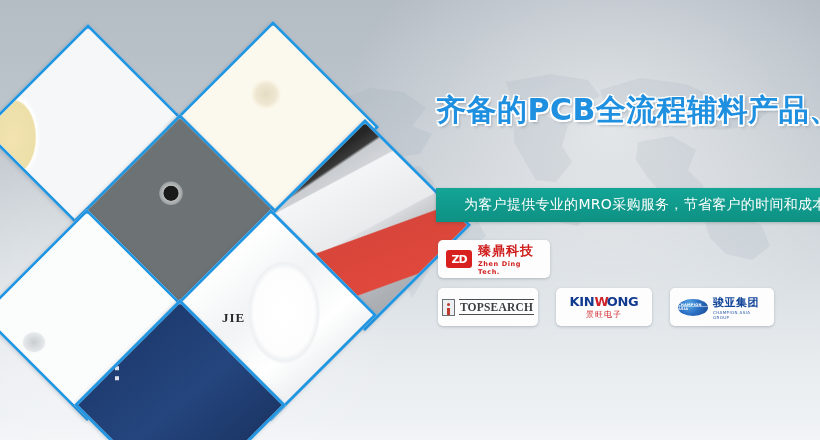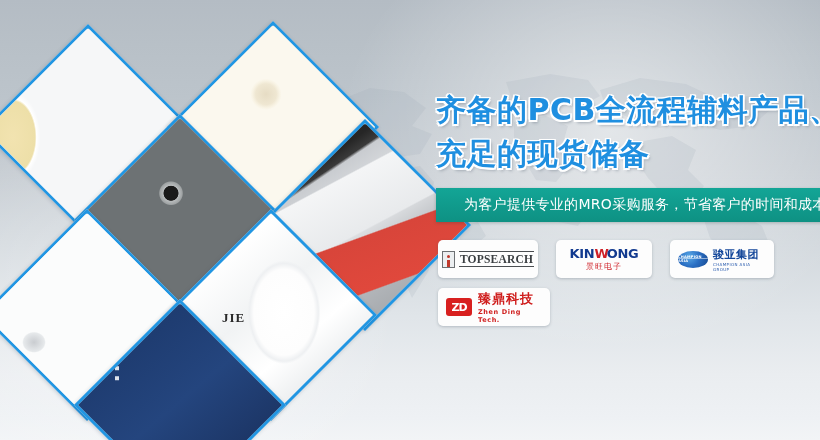--- a/index.html
+++ b/index.html
@@ -276,28 +276,39 @@
         </div>
       </div>
     </div>
 
   </div>
 
   <div class="content">
 
     <div class="headline">
       <div class="line">齐备的PCB全流程辅料产品、</div>
-      <div class="line">充足的现货储备</div>
     </div>
 
     <div class="subbar">
       <span>为客户提供专业的MRO采购服务，节省客户的时间和成本</span>
     </div>
 
     <div class="logos">
+
+      <div class="logorow">
+
+        <div class="logocard lc-zhending">
+          <div class="zd-mark">ZD</div>
+          <div class="zd-text">
+            <div class="zd-cn">臻鼎科技</div>
+            <div class="zd-en">Zhen Ding Tech.</div>
+          </div>
+        </div>
+
+      </div>
 
       <div class="logorow">
 
         <div class="logocard lc-topsearch">
           <div class="ts-mark"></div>
           <div class="ts-text">TOPSEARCH</div>
         </div>
 
         <div class="logocard lc-kinwong">
           <div class="kw-top"><span>KIN</span><em>W</em><span>ONG</span></div>
@@ -309,30 +320,18 @@
             <span>CHAMPION ASIA</span>
           </div>
           <div class="ca-text">
             <div class="ca-cn">骏亚集团</div>
             <div class="ca-en">CHAMPION ASIA GROUP</div>
           </div>
         </div>
 
       </div>
 
-      <div class="logorow">
-
-        <div class="logocard lc-zhending">
-          <div class="zd-mark">ZD</div>
-          <div class="zd-text">
-            <div class="zd-cn">臻鼎科技</div>
-            <div class="zd-en">Zhen Ding Tech.</div>
-          </div>
-        </div>
-
-      </div>
-
     </div>
 
 
   </div>
 
 </div>
 
 </body></html>

